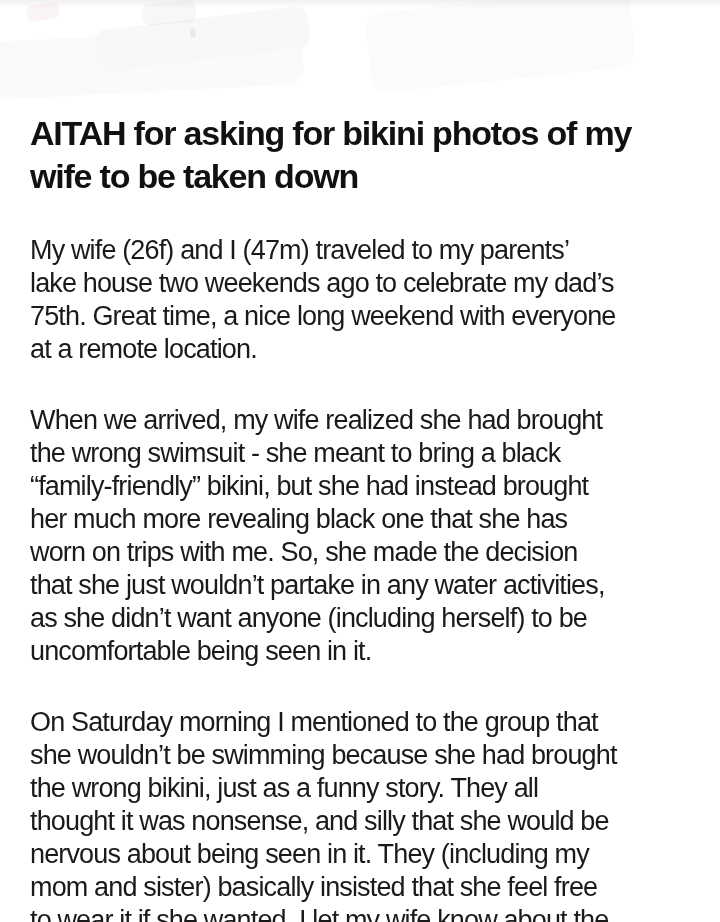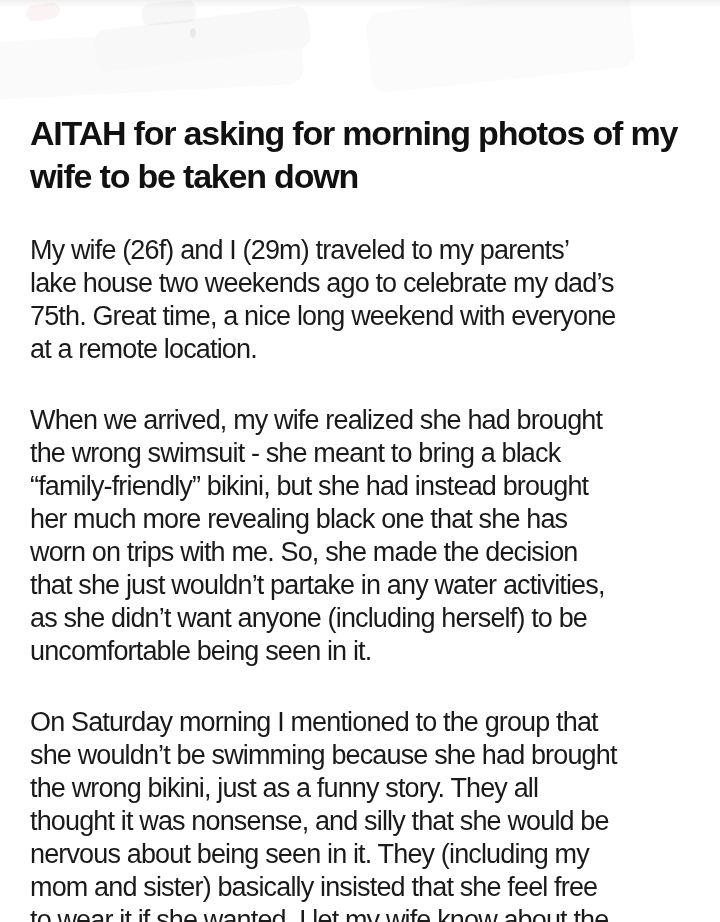--- a/index.html
+++ b/index.html
@@ -80,24 +80,24 @@
     <div class="smudge s1"></div>
     <div class="smudge s2"></div>
     <div class="smudge s3"></div>
     <div class="smudge s4"></div>
     <div class="smudge s5"></div>
     <div class="smudge s6"></div>
     <div class="top-edge-shade"></div>
   </div>
 
   <main class="content">
-    <h1 class="post-title">AITAH for asking for morning photos of my
+    <h1 class="post-title">AITAH for asking for bikini photos of my
 wife to be taken down</h1>
 
-    <p class="post-paragraph">My wife (26f) and I (29m) traveled to my parents’
+    <p class="post-paragraph">My wife (26f) and I (47m) traveled to my parents’
 lake house two weekends ago to celebrate my dad’s
 75th. Great time, a nice long weekend with everyone
 at a remote location.</p>
 
     <p class="post-paragraph">When we arrived, my wife realized she had brought
 the wrong swimsuit - she meant to bring a black
 “family-friendly” bikini, but she had instead brought
 her much more revealing black one that she has
 worn on trips with me. So, she made the decision
 that she just wouldn’t partake in any water activities,

